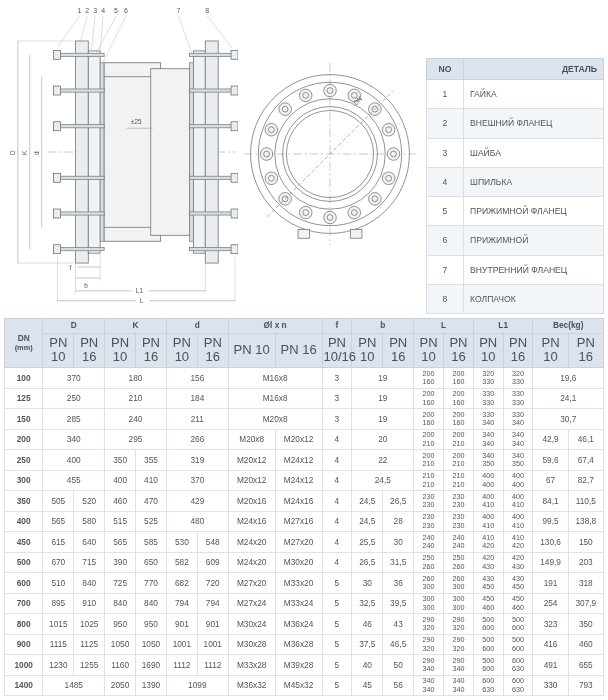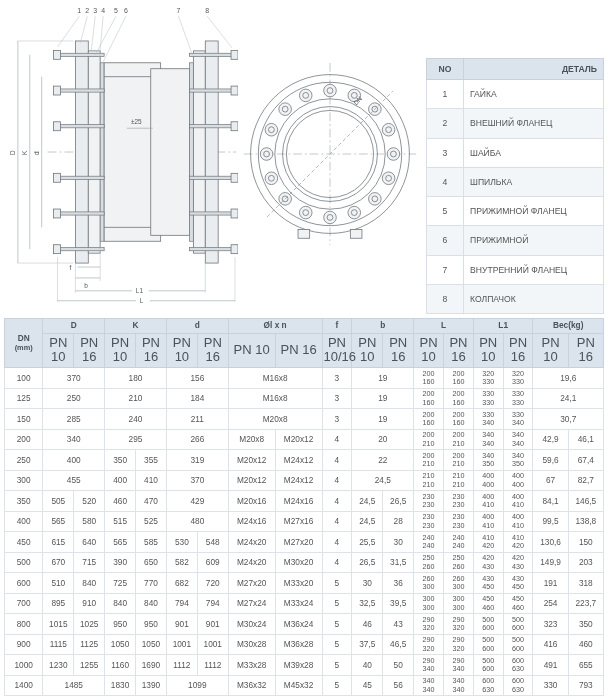--- a/index.html
+++ b/index.html
@@ -16,21 +16,21 @@
   .parts td.no{text-align:center;}
   .parts tr:nth-child(even) td{background:#f3f6f9;}
 
   
   .dims{width:600px;table-layout:fixed;margin-top:4px;font-size:8.3px;}
   .dims th{background:#dbe4ed;color:#49525c;border:1px solid #c7d2dc;padding:2px 1px;font-weight:bold;line-height:1.15;font-size:8.3px;text-align:center;}
   .dims th.pn{font-size:13px;font-weight:normal;}
   .dims th .sub{font-weight:bold;font-size:7.4px;}
   .dims td{border:1px solid #dde3e9;text-align:center;padding:1px 1px;color:#555;height:17.5px;line-height:1.1;background:#fff;}
   .dims td.small{font-size:7.2px;white-space:pre-line;line-height:1.15;}
-  .dims td.dn{font-weight:normal;}
+  .dims td.dn{font-weight:bold;}
 
   
   .ln{stroke:#6e747a;stroke-width:.8;fill:none;}
   .fillA{fill:#e9edf0;stroke:#6e747a;stroke-width:.8;}
   .fillB{fill:#f0f2f4;stroke:#6e747a;stroke-width:.8;}
   .fillC{fill:#d8dde1;stroke:#6e747a;stroke-width:.7;}
   .cl{stroke:#9aa3ab;stroke-width:.6;stroke-dasharray:9 3 2 3;fill:none;}
   .dash{stroke:#8b949c;stroke-width:.7;stroke-dasharray:4 2.5;fill:none;}
   .dim{stroke:#98a1a8;stroke-width:.6;fill:none;}
   .thin{stroke:#b3bcc3;stroke-width:.5;fill:none;}
@@ -428,21 +428,21 @@
           <td>26,5</td>
           <td class="small">230
 230</td>
           <td class="small">230
 230</td>
           <td class="small">400
 410</td>
           <td class="small">400
 410</td>
           <td>84,1</td>
-          <td>146,5</td>
+          <td>110,5</td>
         </tr>
         <tr>
           <td class="dn">400</td>
           <td>565</td>
           <td>580</td>
           <td>515</td>
           <td>525</td>
           <td colspan="2">480</td>
           <td>M24x16</td>
           <td>M27x16</td>
@@ -547,21 +547,21 @@
           <td>39,5</td>
           <td class="small">300
 300</td>
           <td class="small">300
 300</td>
           <td class="small">450
 460</td>
           <td class="small">450
 460</td>
           <td>254</td>
-          <td>223,7</td>
+          <td>307,9</td>
         </tr>
         <tr>
           <td class="dn">800</td>
           <td>1015</td>
           <td>1025</td>
           <td>950</td>
           <td>950</td>
           <td>901</td>
           <td>901</td>
           <td>M30x24</td>
@@ -624,21 +624,21 @@
           <td class="small">500
 600</td>
           <td class="small">600
 630</td>
           <td>491</td>
           <td>655</td>
         </tr>
         <tr>
           <td class="dn">1400</td>
           <td colspan="2">1485</td>
-          <td>1830</td>
+          <td>2050</td>
           <td>1390</td>
           <td colspan="2">1099</td>
           <td>M36x32</td>
           <td>M45x32</td>
           <td>5</td>
           <td>45</td>
           <td>56</td>
           <td class="small">340
 340</td>
           <td class="small">340

